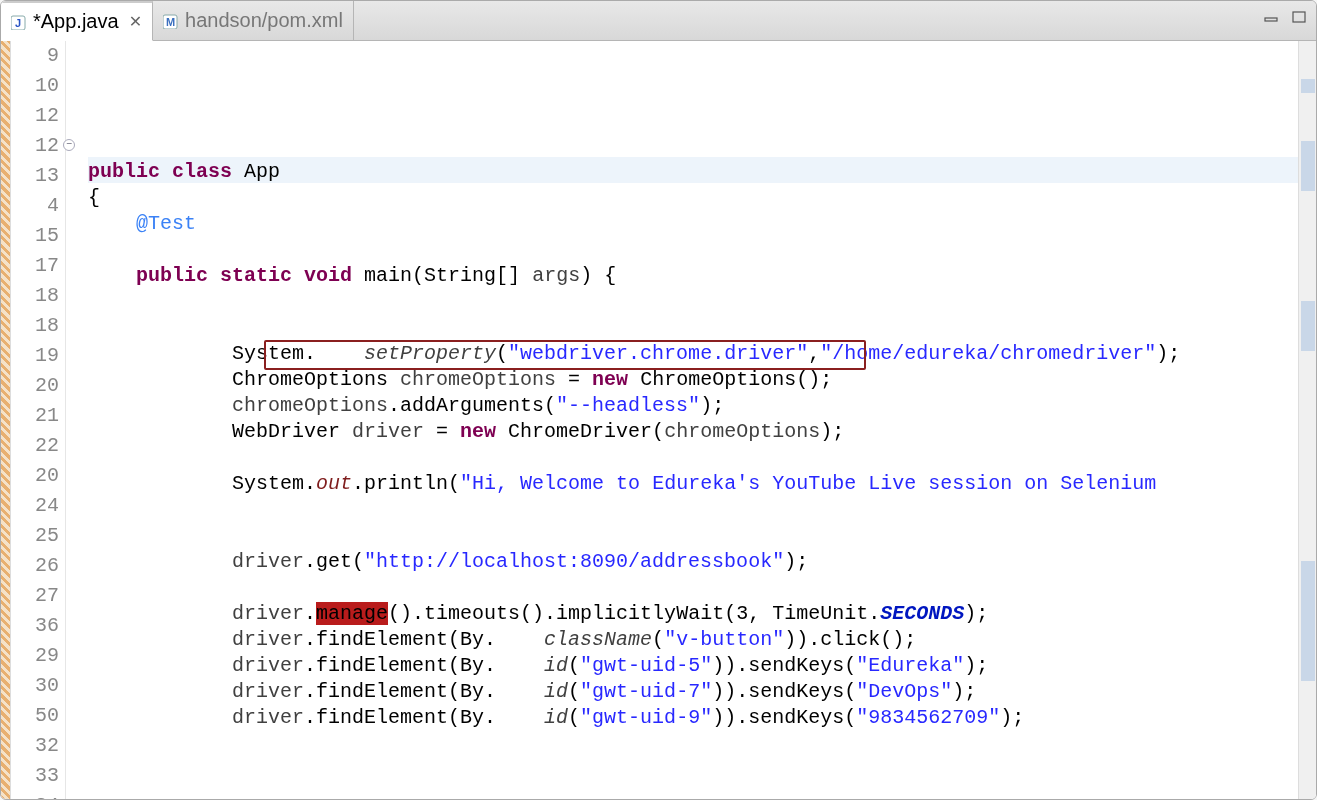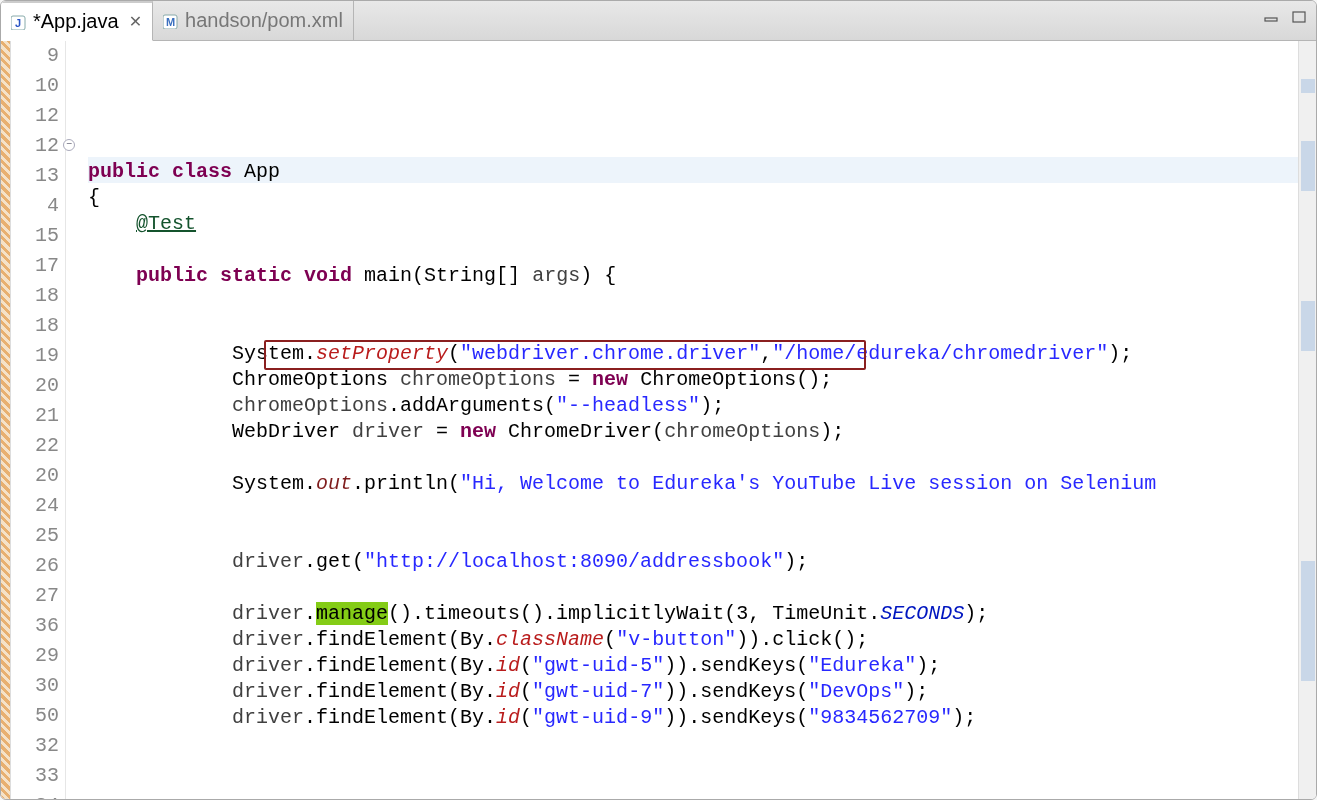--- a/index.html
+++ b/index.html
@@ -93,27 +93,27 @@
   font-size: 20px;
   line-height: 30px;
   white-space: pre;
   padding-left: 22px;
   overflow: hidden;
   position: relative;
 }
 .code .line { height: 26px; }
 .hl-line { background: #edf4fb; }
 .kw { color: #7e0052; font-weight: bold; }
-.ann { color: #14532d; text-decoration: underline; }
+.ann { color: #3b82f6; }
 .str { color: #2828ff; }
-.mtd-it { font-style: italic; color: #b91c1c; }
+.mtd-it { font-style: italic; color: #404040; margin-left: 48px; }
 .fld-it { font-style: italic; color: #7f1d1d; }
-.fld-bold { font-style: italic; font-weight: normal; color: #0016c0; }
+.fld-bold { font-style: italic; font-weight: bold; color: #0016c0; }
 .var { color: #404040; }
-.occurrence { background: #84cc16; }
+.occurrence { background: #b91c1c; }
 .box-highlight {
   position: absolute;
   border: 2px solid #8a1f1f;
   border-radius: 2px;
   pointer-events: none;
 }
 .overview-ruler {
   width: 18px;
   background: #f0f0f0;
   border-left: 1px solid #ddd;

